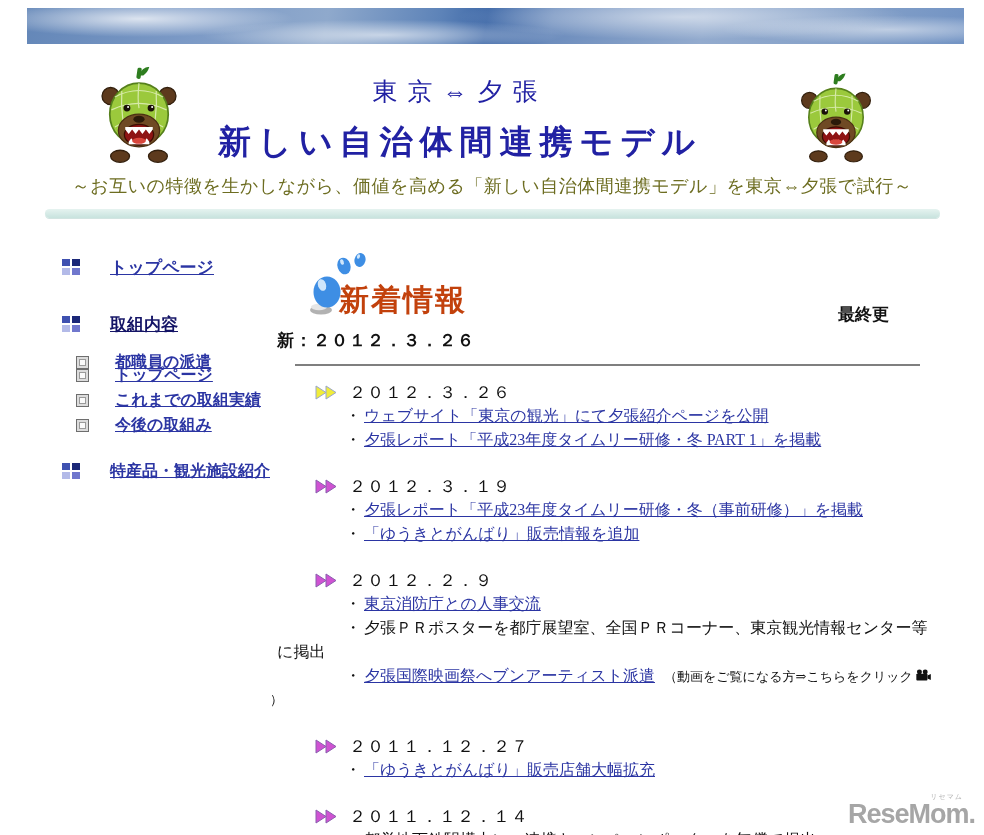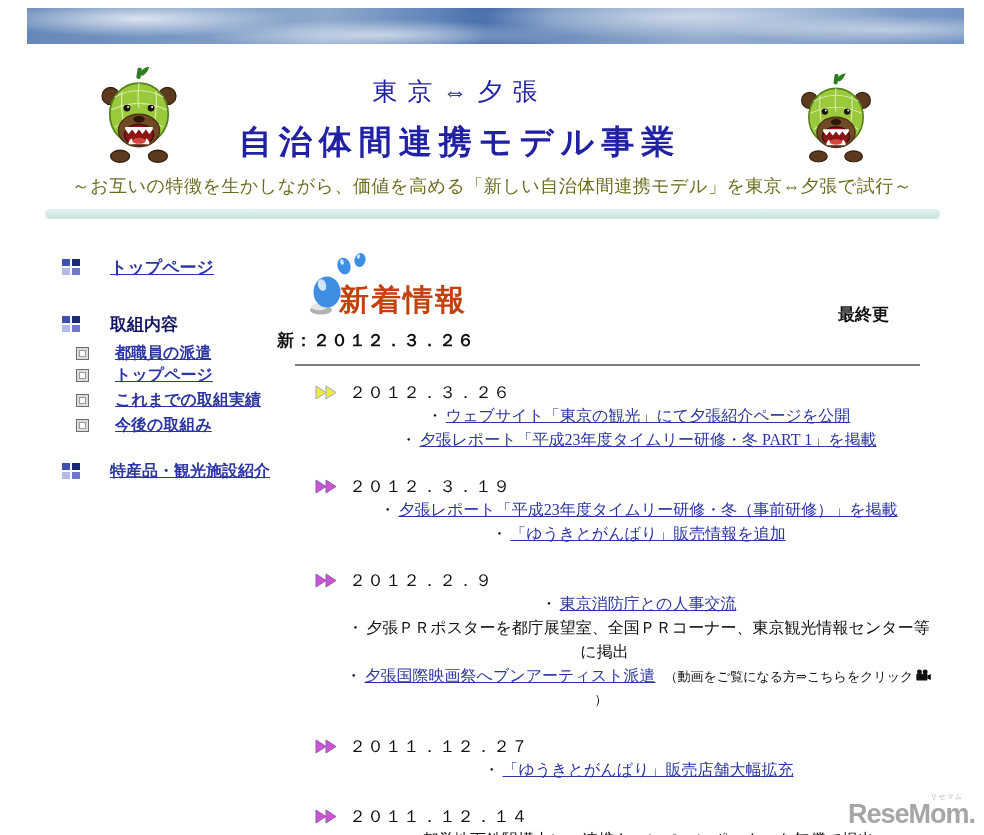--- a/index.html
+++ b/index.html
@@ -38,41 +38,41 @@
   .side-row{position:absolute;display:flex;align-items:center;gap:16px;}
   .grid-icon{width:19px;height:17px;display:grid;grid-template-columns:8px 8px;grid-template-rows:7px 7px;gap:2px;flex:0 0 auto;}
   .grid-icon i{display:block;}
   .grid-icon .tl{background:#3f51b0;}
   .grid-icon .tr{background:#1b2878;}
   .grid-icon .bl{background:#b3bae8;}
   .grid-icon .br{background:#7077cd;}
   .sq-bullet{width:11px;height:11px;background:#dcdcdc;border:1px solid #6e6e6e;display:flex;align-items:center;justify-content:center;flex:0 0 auto;}
   .sq-bullet i{display:block;width:5px;height:5px;background:#fafafa;border:1px solid #9a9a9a;}
   .side-link{color:#2b35a3;font-weight:bold;text-decoration:underline;cursor:pointer;}
-  .side-head{color:#141466;font-weight:bold;}
+  .side-head{color:#141466;font-weight:bold;text-decoration:underline;}
   .fs17{font-size:17px;} .fs16{font-size:16px;}
   .ml12{margin-left:13px;} .ml10{margin-left:10px;}
   
   .news-logo{position:absolute;left:306px;top:252px;width:220px;height:70px;}
   .news-logo svg{position:absolute;left:0;top:0;}
   .news-heading{
     position:absolute;left:33px;top:28px;margin:0;
     font-family:"Liberation Sans","DejaVu Sans",sans-serif;
     font-size:30px;font-weight:bold;color:#c2410c;letter-spacing:2px;white-space:nowrap;
   }
   .last-upd-1{position:absolute;left:838px;top:303px;font-size:17px;font-weight:bold;}
   .last-upd-2{position:absolute;left:277px;top:329px;font-size:17px;font-weight:bold;letter-spacing:1px;}
   .rule{position:absolute;left:295px;top:364px;width:625px;height:2px;background:#7f7f7f;}
   
   .news-list{position:absolute;left:270px;top:380px;width:662px;}
   .entry{margin-bottom:22px;}
   .date-line{display:flex;align-items:center;height:24px;padding-left:45px;}
   .arrow{flex:0 0 auto;}
   .date{font-size:17px;letter-spacing:1px;margin-left:12px;font-weight:400;}
-  .line{height:24px;line-height:24px;white-space:nowrap;font-size:16px;text-align:center;}
+  .line{height:24px;line-height:24px;white-space:nowrap;font-size:16px;}
   .item{padding-left:75px;}
   .cont7{padding-left:7px;}
   .cont0{padding-left:0;}
   .news-link{color:#2b35a3;text-decoration:underline;cursor:pointer;}
   .bullet{color:#111;margin-right:3px;}
   .note{font-size:13px;margin-left:9px;}
   .cam{vertical-align:-1px;margin-left:2px;cursor:pointer;}
   
   .watermark{
     position:absolute;right:9px;top:799px;color:#a6a6a6;
@@ -122,21 +122,21 @@
 
 <svg class="mascot left" viewBox="0 0 100 112">
     <use href="#melonbear"></use>
   </svg>
 <svg class="mascot right" viewBox="0 0 100 112">
     <use href="#melonbear"></use>
   </svg>
 
 <header class="title-block">
   <div class="title-line1">東京⇔夕張</div>
-  <div class="title-line2">自治体間連携モデル事業</div>
+  <div class="title-line2">新しい自治体間連携モデル</div>
 </header>
 <div class="subtitle">～お互いの特徴を生かしながら、価値を高める「新しい自治体間連携モデル」を東京⇔夕張で試行～</div>
 <div class="teal-divider"></div>
 
 <nav class="sidebar">
   <div class="side-row" style="left:2px;top:4px;">
     <span class="grid-icon">
         <i class="tl"></i>
         <i class="tr"></i>
         <i class="bl"></i>
@@ -148,21 +148,21 @@
   <div class="side-row" style="left:2px;top:61px;">
     <span class="grid-icon">
         <i class="tl"></i>
         <i class="tr"></i>
         <i class="bl"></i>
         <i class="br"></i>
       </span>
     <span class="side-head fs17 ml12">取組内容</span>
   </div>
 
-  <div class="side-row" style="left:16px;top:91px;">
+  <div class="side-row" style="left:16px;top:100px;">
     <span class="sq-bullet">
         <i></i>
       </span>
     <a class="side-link fs16 ml10">都職員の派遣</a>
   </div>
   <div class="side-row" style="left:16px;top:113px;">
     <span class="sq-bullet">
         <i></i>
       </span>
     <a class="side-link fs16 ml10">トップページ</a>

